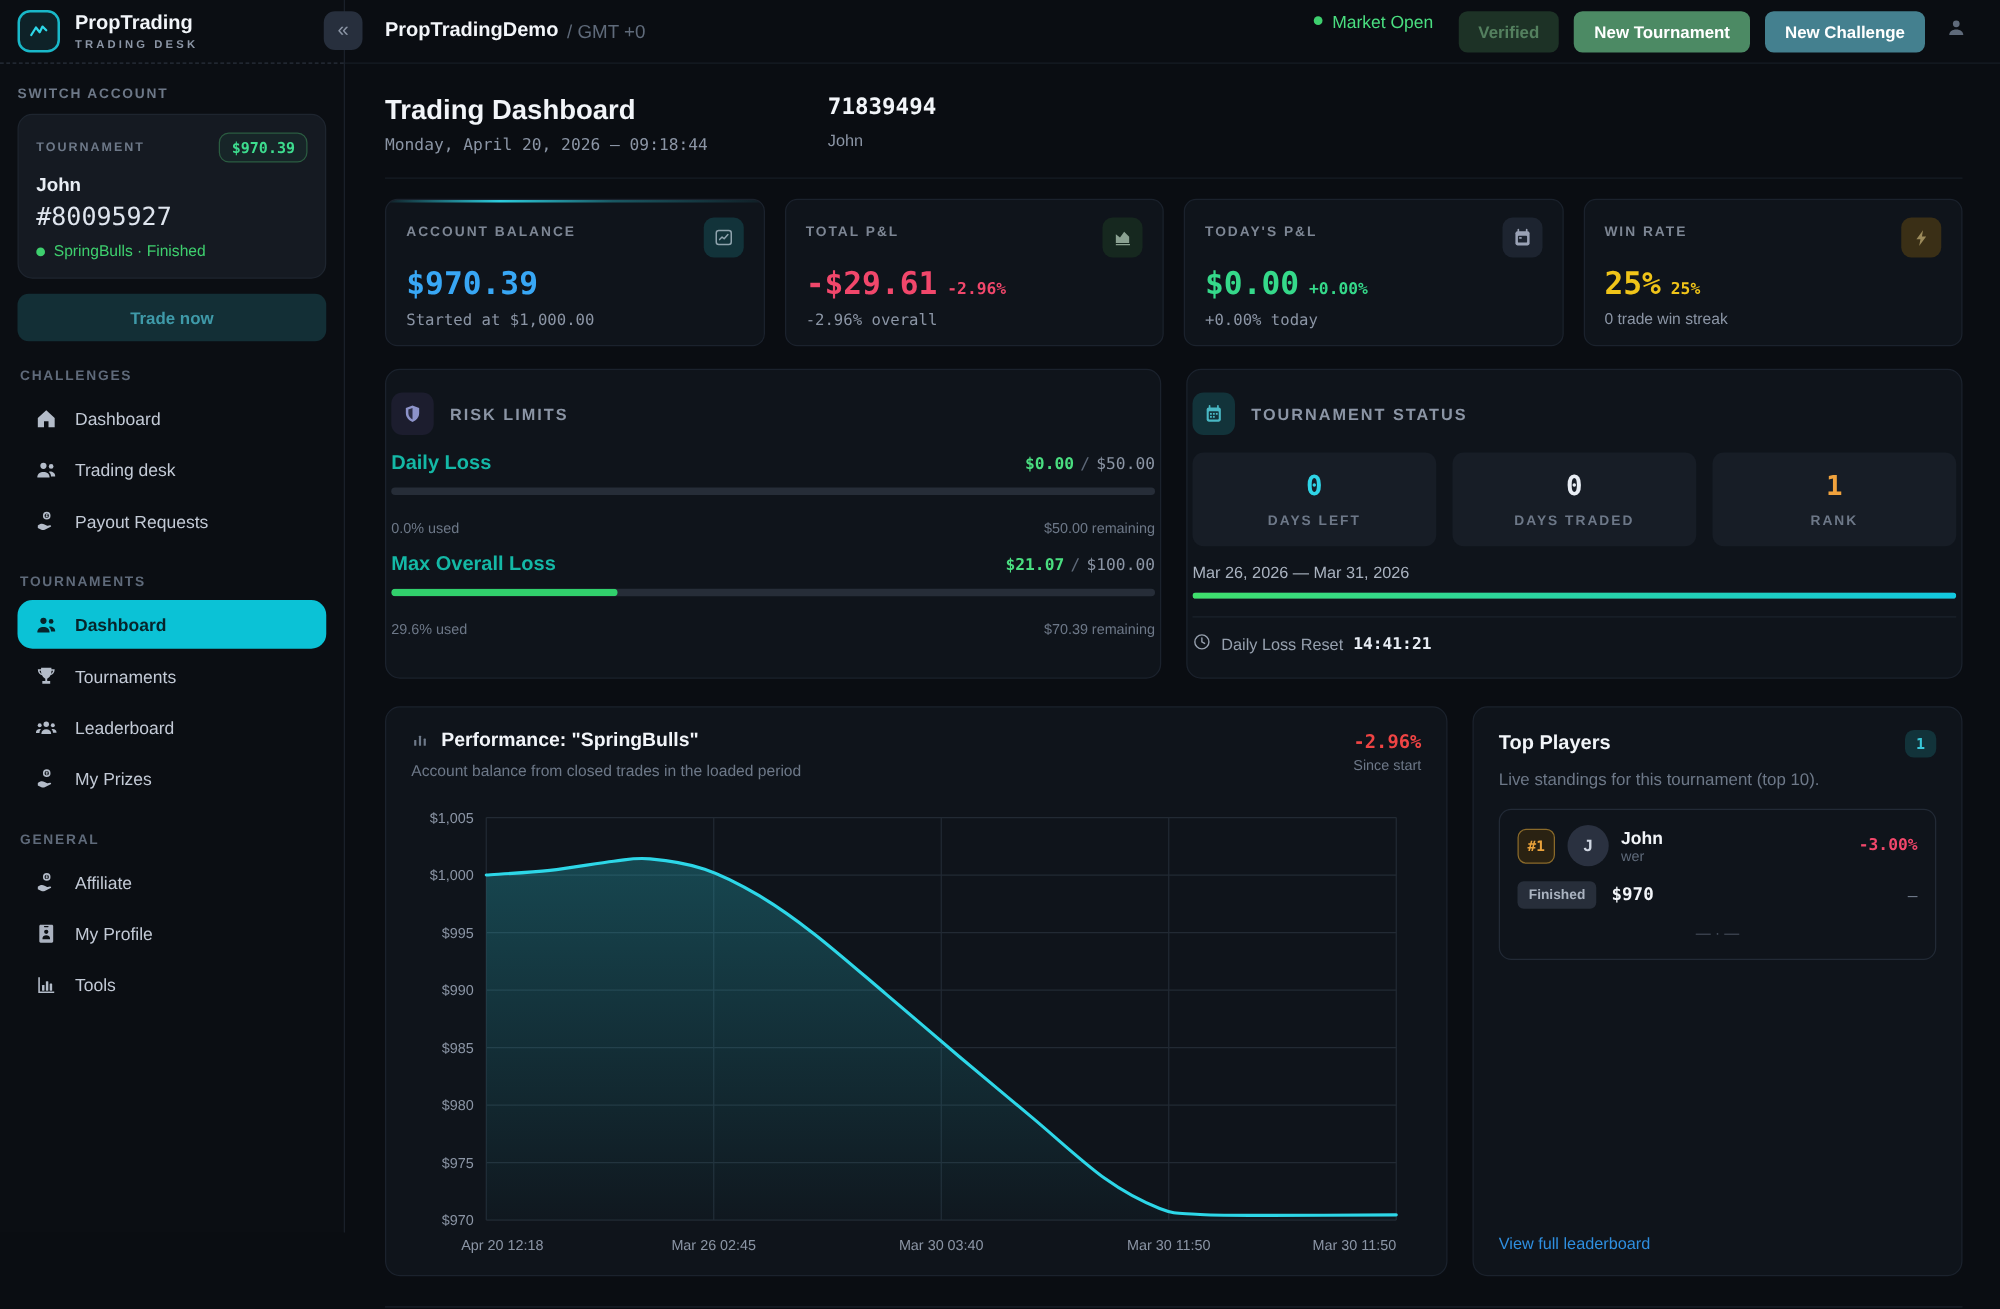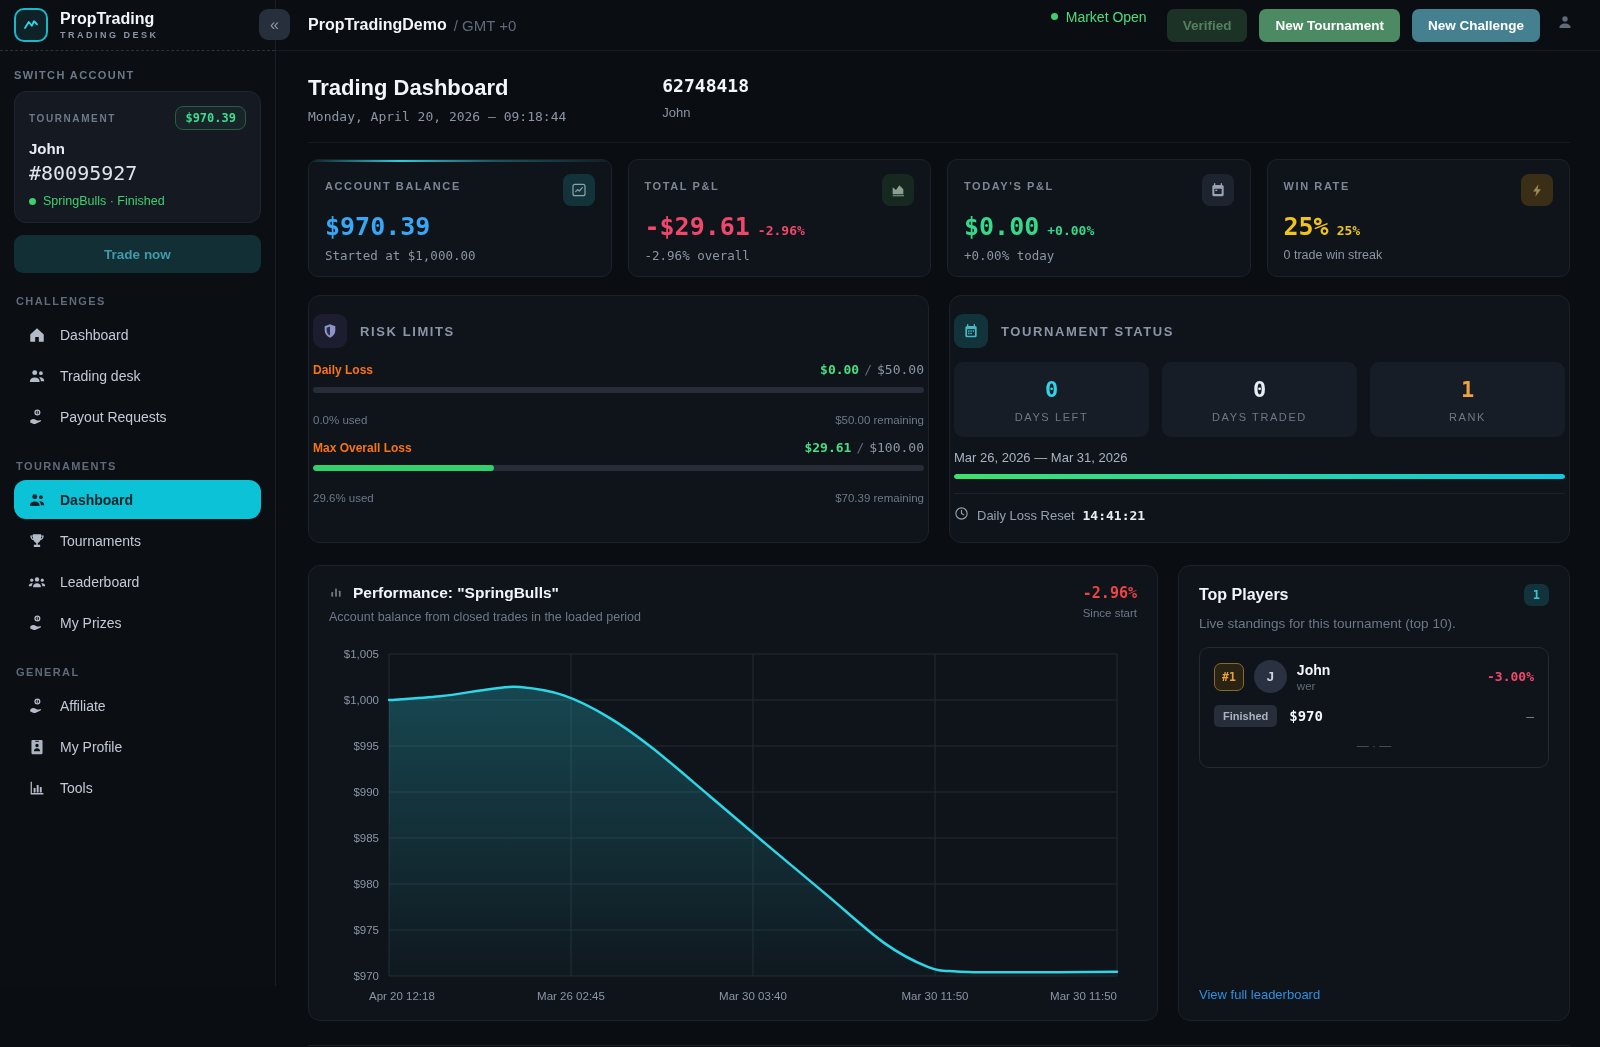--- a/index.html
+++ b/index.html
@@ -83,34 +83,34 @@
   .mid-row { display:grid; grid-template-columns:1fr 1fr; gap:20px; margin-top:18px; }
   .panel { background:#0f141b; border:1px solid #1b222d; border-radius:12px; padding:18px 4px; }
   .panel-head { display:flex; align-items:center; gap:13px; margin-bottom:14px; }
   .panel-icon { width:34px; height:34px; border-radius:9px; display:flex; align-items:center; justify-content:center; }
   .panel-icon.purple { background:#1c1d2e; color:#8d93c9; }
   .panel-icon.tealish { background:#12333a; color:#49b8c4; }
   .panel-title { font-size:13px; font-weight:bold; letter-spacing:1.6px; color:#8b95a5; }
 
   .risk-row { margin-top:6px; }
   .rr-top { display:flex; justify-content:space-between; align-items:baseline; }
-  .rr-label { font-size:12px; font-weight:bold; color:#f97316; }
+  .rr-label { font-size:16px; font-weight:bold; color:#14b8a6; }
   .rr-vals { font-size:13px; }
   .rr-used { color:#4ade80; font-weight:bold; }
   .rr-sep { color:#5f6a7a; margin:0 5px; }
   .rr-limit { color:#8b95a5; }
   .rr-track { height:6px; background:#262d38; border-radius:4px; margin-top:10px; overflow:hidden; }
   .rr-fill { height:100%; background:#31d06c; border-radius:4px; width:0; }
   .rr-bottom { display:flex; justify-content:space-between; margin-top:21px; margin-bottom:14px; }
   .rr-note { font-size:11.5px; color:#6d7888; }
 
   .ts-tiles { display:grid; grid-template-columns:repeat(3,1fr); gap:13px; }
   .ts-tile { background:#171d26; border-radius:9px; text-align:center; padding:15px 6px 14px 6px; }
   .ts-num { font-size:22px; font-weight:bold; }
-  .ts-lab { font-size:11px; font-weight:normal; letter-spacing:1.6px; color:#6d7888; margin-top:9px; }
+  .ts-lab { font-size:11px; font-weight:bold; letter-spacing:1.6px; color:#6d7888; margin-top:9px; }
   .ts-dates { text-align:left; font-size:13px; color:#aab3c0; margin:13px 0 9px 0; }
   .ts-track { height:5px; border-radius:4px; background:#262d38; overflow:hidden; }
   .ts-fill { height:100%; border-radius:4px; background:linear-gradient(90deg,#3fe06c,#12c8e0); }
   .ts-reset { display:flex; align-items:center; gap:8px; border-top:1px solid #1b222d; margin-top:14px; padding-top:12px; font-size:13px; color:#96a0ae; }
   .ts-reset .time { font-weight:bold; color:#e8edf4; }
 
   
   .bottom-row { display:grid; grid-template-columns:1fr 392px; gap:20px; margin-top:22px; }
   .chart-card { background:#0f141b; border:1px solid #1b222d; border-radius:12px; padding:18px 20px 10px 20px; }
   .cc-head { display:flex; align-items:flex-start; }
@@ -323,21 +323,21 @@
     </div>
 
     <div class="scroll">
 
       <div class="page-head">
         <div>
           <div class="ph-title">Trading Dashboard</div>
           <div class="ph-date mono">Monday, April 20, 2026 — 09:18:44</div>
         </div>
         <div class="ph-acct">
-          <div class="ph-acct-num mono">62748418</div>
+          <div class="ph-acct-num mono">71839494</div>
           <div class="ph-acct-name">John</div>
         </div>
       </div>
 
       <div class="stats-row">
         <div class="stat-card glow">
           <div class="sc-top">
             <span class="sc-label">ACCOUNT BALANCE</span>
             <span class="sc-icon teal">
                 <svg width="16" height="16" viewBox="0 0 24 24" fill="none" stroke="currentColor" stroke-width="1.8">
@@ -432,21 +432,21 @@
             <div class="rr-bottom">
               <span class="rr-note">0.0% used</span>
               <span class="rr-note">$50.00 remaining</span>
             </div>
           </div>
 
           <div class="risk-row">
             <div class="rr-top">
               <span class="rr-label">Max Overall Loss</span>
               <span class="rr-vals mono">
-                <span class="rr-used">$29.61</span><span class="rr-sep">/</span><span class="rr-limit">$100.00</span>
+                <span class="rr-used">$21.07</span><span class="rr-sep">/</span><span class="rr-limit">$100.00</span>
               </span>
             </div>
             <div class="rr-track">
                 <div class="rr-fill" style="width: 29.6%;"></div>
               </div>
             <div class="rr-bottom">
               <span class="rr-note">29.6% used</span>
               <span class="rr-note">$70.39 remaining</span>
             </div>
           </div>

